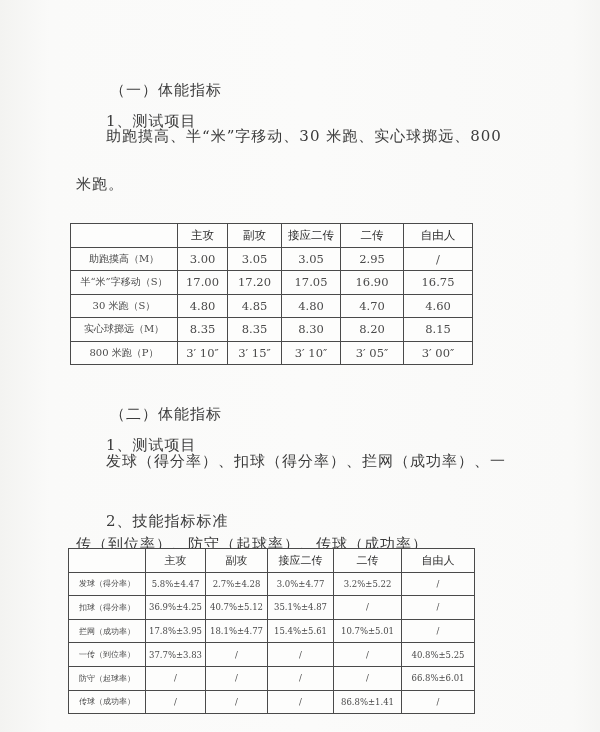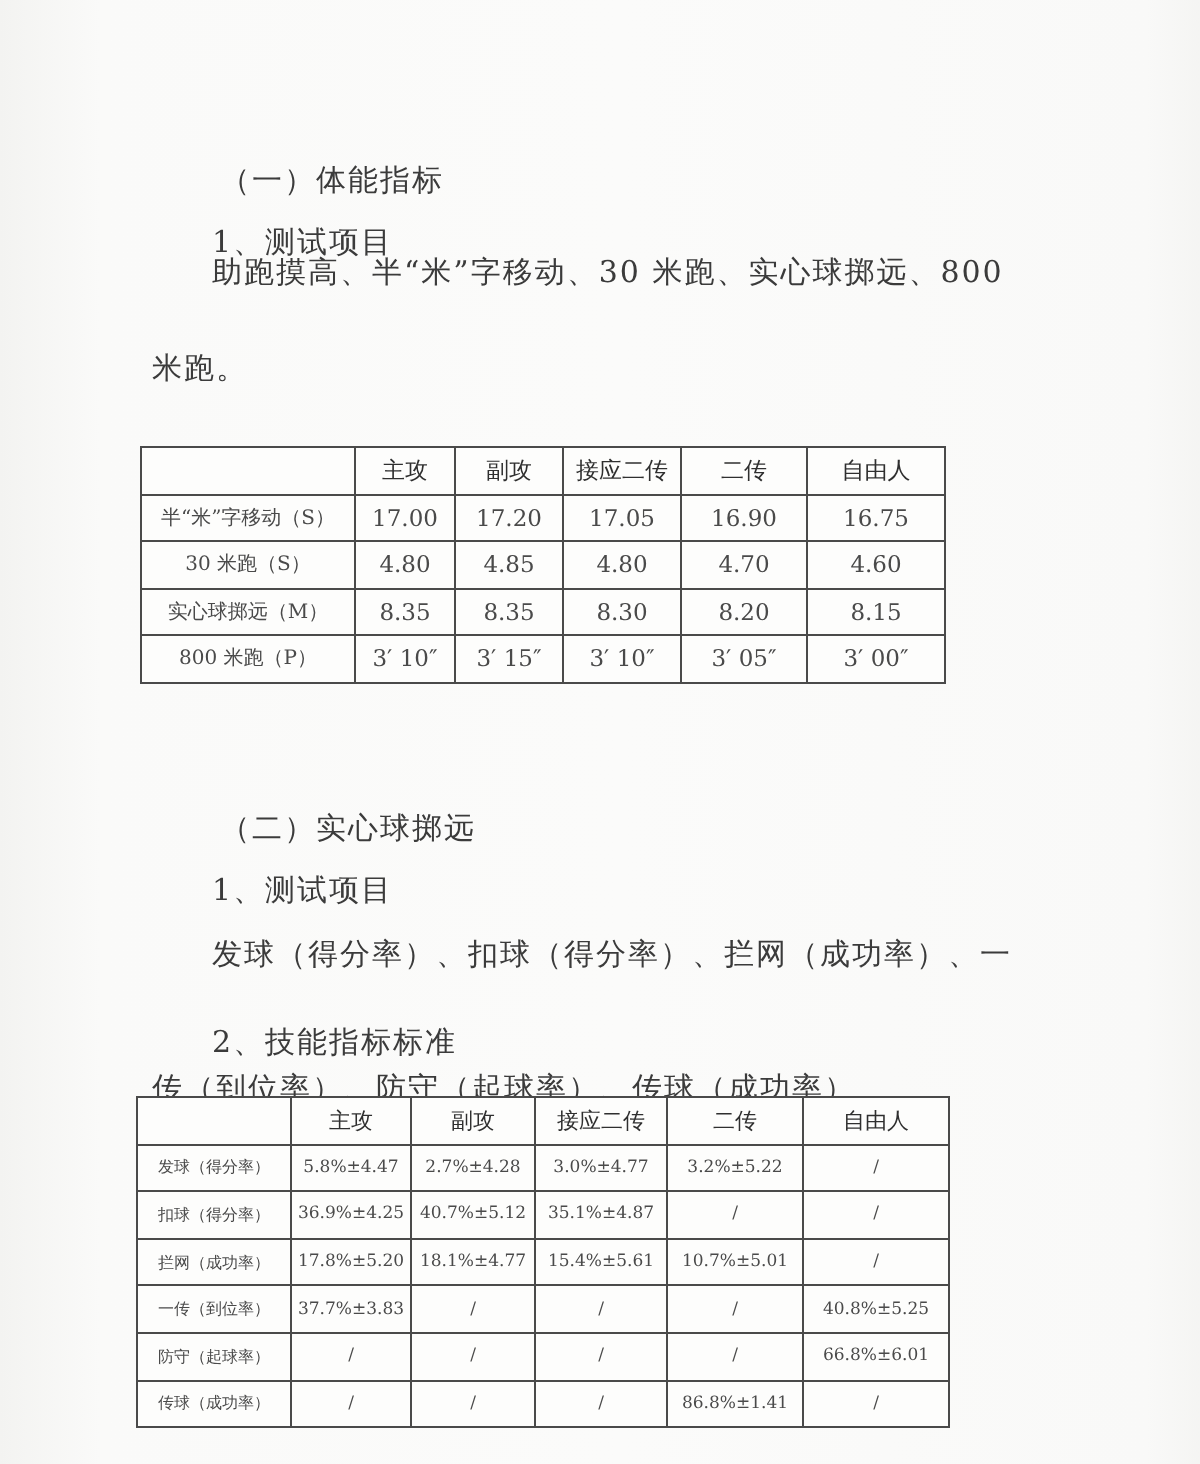--- a/index.html
+++ b/index.html
@@ -80,20 +80,28 @@
     <tbody>
         <tr>
       <th></th>
       <th>主攻</th>
       <th>副攻</th>
       <th>接应二传</th>
       <th>二传</th>
       <th>自由人</th>
     </tr>
     <tr>
+      <td class="rowlabel">助跑摸高（M）</td>
+      <td>3.00</td>
+      <td>3.05</td>
+      <td>3.05</td>
+      <td>2.95</td>
+      <td>/</td>
+    </tr>
+    <tr>
       <td class="rowlabel">半“米”字移动（S）</td>
       <td>17.00</td>
       <td>17.20</td>
       <td>17.05</td>
       <td>16.90</td>
       <td>16.75</td>
     </tr>
     <tr>
       <td class="rowlabel">30 米跑（S）</td>
       <td>4.80</td>
@@ -114,23 +122,23 @@
       <td class="rowlabel">800 米跑（P）</td>
       <td>3′ 10″</td>
       <td>3′ 15″</td>
       <td>3′ 10″</td>
       <td>3′ 05″</td>
       <td>3′ 00″</td>
     </tr>
   </tbody>
     </table>
 
-  <div class="line" style="left:110px; top:405px;">（二）实心球掷远</div>
+  <div class="line" style="left:110px; top:405px;">（二）体能指标</div>
   <div class="line" style="left:106px; top:436px;">1、测试项目</div>
-  <div class="line" style="left:106px; top:468px;">发球（得分率）、扣球（得分率）、拦网（成功率）、一</div>
+  <div class="line" style="left:106px; top:452px;">发球（得分率）、扣球（得分率）、拦网（成功率）、一</div>
   <div class="line" style="left:76px; top:499px;margin-top:36px;">传（到位率）、防守（起球率）、传球（成功率）</div>
   <div class="line" style="left:106px; top:512px;">2、技能指标标准</div>
 
   <table class="grid" id="t2">
     <colgroup>
       <col style="width:77px">
         <col style="width:60px">
         <col style="width:62px">
         <col style="width:66px">
         <col style="width:68px">
@@ -156,21 +164,21 @@
     <tr>
       <td class="rowlabel">扣球（得分率）</td>
       <td>36.9%±4.25</td>
       <td>40.7%±5.12</td>
       <td>35.1%±4.87</td>
       <td>/</td>
       <td>/</td>
     </tr>
     <tr>
       <td class="rowlabel">拦网（成功率）</td>
-      <td>17.8%±5.20</td>
+      <td>17.8%±3.95</td>
       <td>18.1%±4.77</td>
       <td>15.4%±5.61</td>
       <td>10.7%±5.01</td>
       <td>/</td>
     </tr>
     <tr>
       <td class="rowlabel">一传（到位率）</td>
       <td>37.7%±3.83</td>
       <td>/</td>
       <td>/</td>

